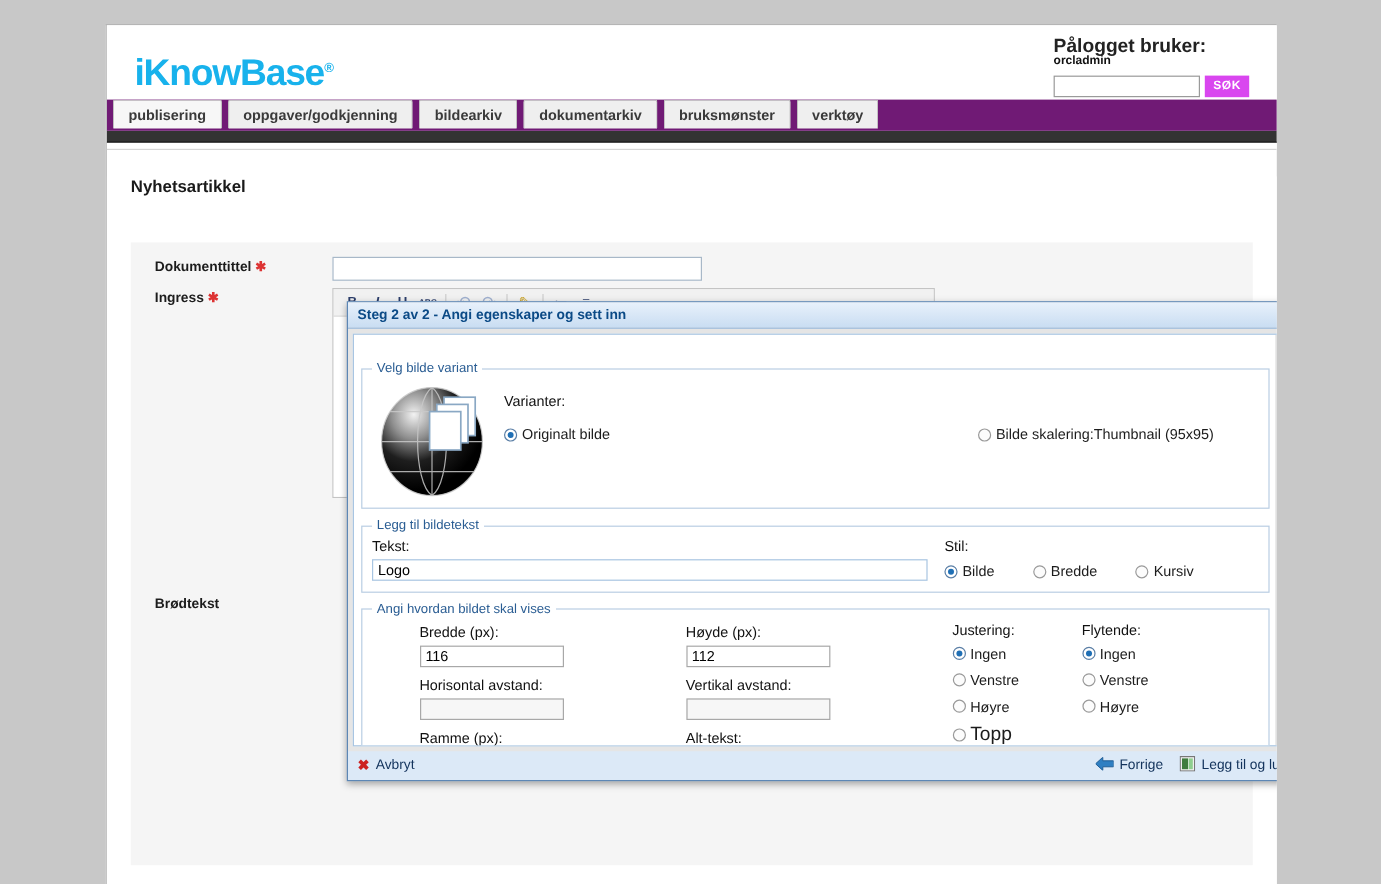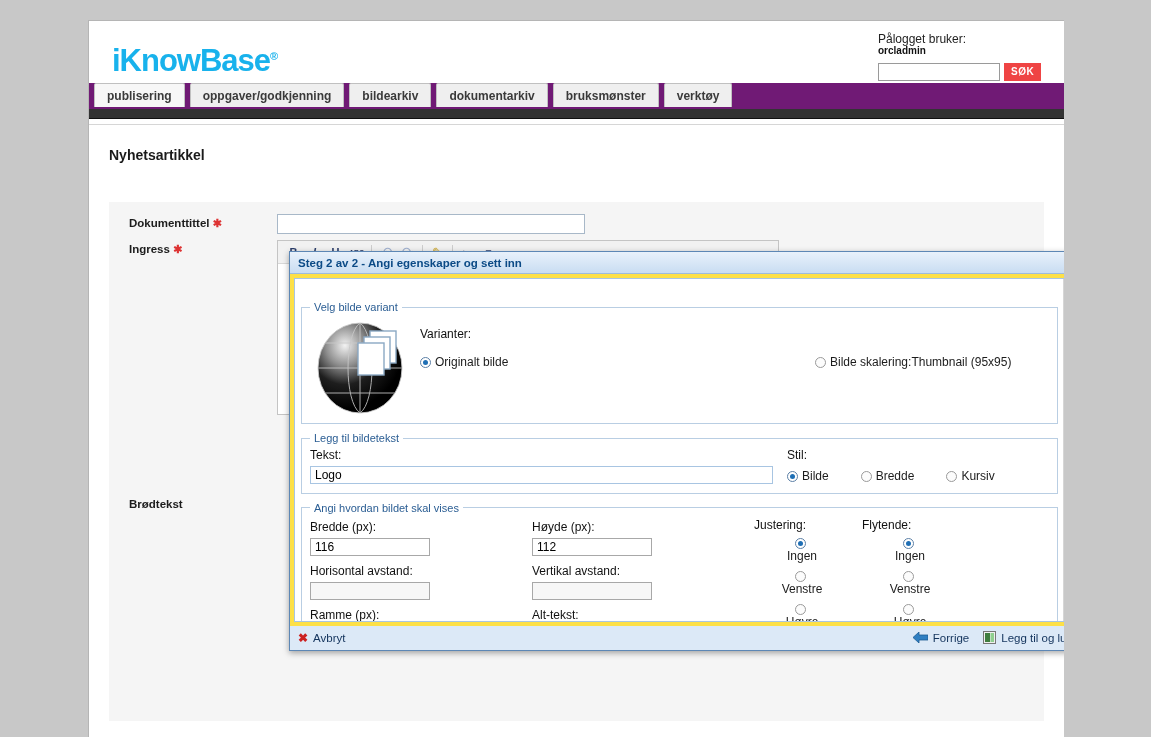--- a/index.html
+++ b/index.html
@@ -43,44 +43,44 @@
     vertical-align: super;
     font-weight: bold;
   }
   .userbox {
     position: absolute;
     right: 14px; top: 12px;
     width: 172px;
     text-align: left;
   }
   .userbox .lbl {
-    font-size: 12px;
+    font-size: 16px;
     color: #222;
-    font-weight: normal;
+    font-weight: bold;
     line-height: 12px;
   }
   .userbox .usr {
     font-size: 10px;
     color: #111;
     font-weight: bold;
     line-height: 12px;
     margin-bottom: 6px;
   }
   .searchrow { display: flex; align-items: stretch; }
   .search-input {
     width: 116px; height: 14px;
     border: 1px solid #9a9a9a;
     background: #fff;
     font-size: 11px;
     padding: 1px 2px;
     outline: none;
   }
   .search-btn {
     margin-left: 4px;
-    background: #ef4444;
+    background: #d946ef;
     color: #fff;
     font-size: 10px;
     font-weight: bold;
     border: none;
     padding: 0 7px;
     height: 18px;
     line-height: 18px;
     cursor: pointer;
     letter-spacing: .5px;
   }
@@ -212,21 +212,21 @@
     width: 5px; height: 5px;
     border-radius: 50%;
     background: #1f6fb5;
   }
   .rlabel { font-size: 11.5px; color: #1c1c1c; }
   
   .dialog {
     position: absolute;
     left: 200px; top: 230px;
     width: 798px;
-    background: #fde047;
+    background: #e5e5e5;
     border: 1px solid #5d87b5;
     box-shadow: 0 2px 6px rgba(0,0,0,.35);
     z-index: 50;
     box-sizing: border-box;
   }
   .dlg-title {
     height: 21px;
     background: linear-gradient(#e8f1fb, #c9ddf2);
     border-bottom: 1px solid #9cbbdd;
     display: flex;
@@ -291,37 +291,37 @@
     border: 1px solid #a8c5e2;
     background: #fff;
     font-size: 12px;
     padding: 1px 4px;
     box-sizing: border-box;
     outline: none;
   }
   .stil-col { width: 262px; }
   .stil-opts { display: flex; padding-top: 3px; }
   .stil-opts > div { margin-right: 20px; }
-  .vises-grid { display: flex; }
+  .vises-grid { display: flex; justify-content: center; }
   .vises-col { width: 222px; }
   .vises-col .dlg-label { margin-top: 2px; }
   .vises-input {
     width: 120px; height: 18px;
     border: 1px solid #a8a8a8;
     background: #fff;
     font-size: 12px;
     padding: 1px 4px;
     box-sizing: border-box;
     margin-bottom: 6px;
     outline: none;
   }
   .vises-input.dim { background: #f7f7f7; }
   .align-col { width: 108px; }
   .align-col .dlg-label { margin-bottom: 6px; }
-  .align-col .radio-inline { display: flex; margin-bottom: 8px; flex-direction: column; }
+  .align-col .radio-inline { display: flex; margin-bottom: 8px; }
   .dlg-footer {
     height: 24px;
     display: flex;
     align-items: center;
     padding: 0 8px;
     background: #dce9f7;
   }
   .foot-left { flex: 1; display: flex; align-items: center; }
   .foot-right { display: flex; align-items: center; gap: 14px; }
   .foot-btn {

